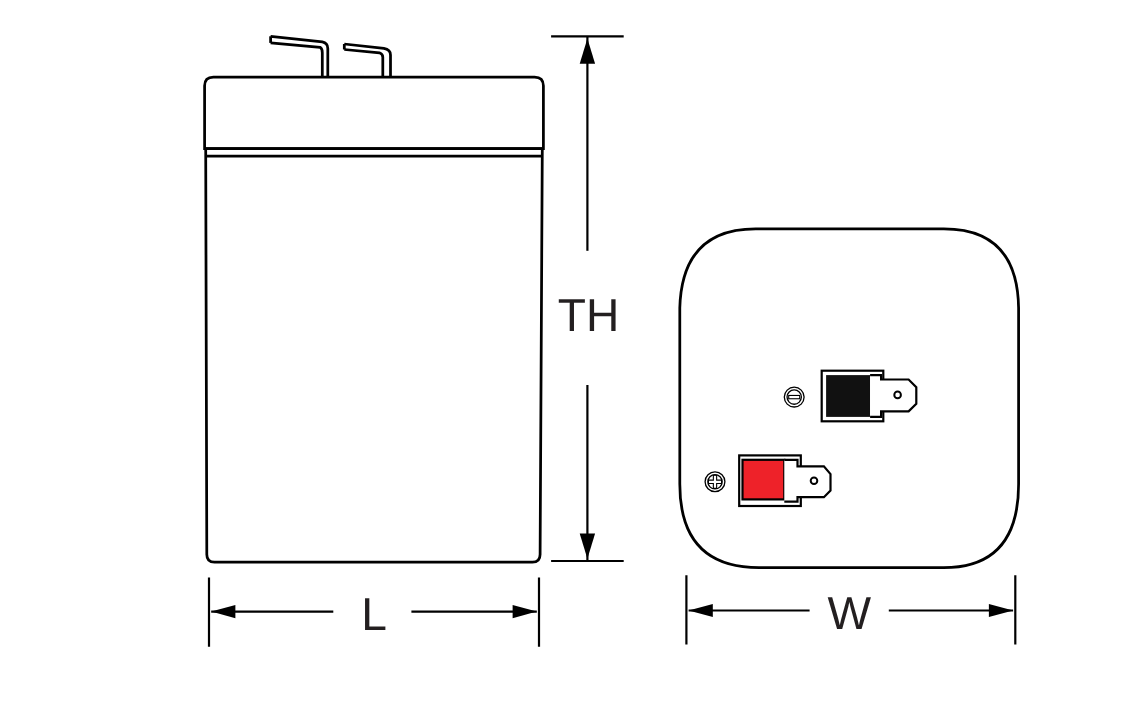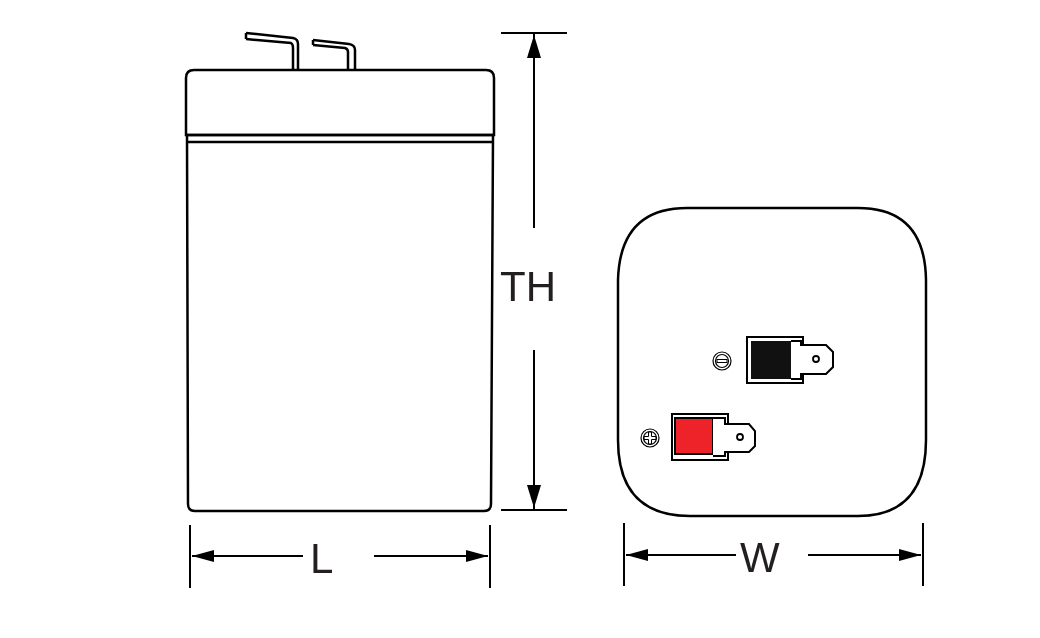--- a/index.html
+++ b/index.html
@@ -1,20 +1,20 @@
 <!DOCTYPE html>
 <html><head>
   <meta charset="utf-8">
   <style>
     html, body { margin: 0; padding: 0; background: #ffffff; }
     body { width: 1040px; height: 638px; position: relative; overflow: hidden;
            font-family: "Liberation Sans", sans-serif; }
     svg { position: absolute; left: 0; top: 0; }
     .dim-label { position: absolute; font-family: "Liberation Sans", sans-serif;
-                 font-size: 42px; color: #231f20; line-height: 1; }
+                 font-size: 42px; color: #231f20; line-height: 1; text-align: center; }
   </style>
 </head>
 <body>
 
 <svg width="1040" height="638" viewBox="0 0 1040 638" xmlns="http://www.w3.org/2000/svg">
 
   <g fill="none" stroke="#000" stroke-width="2.5">
 
     <g>
       <path d="M246 33 L293 38 Q298 39 298 44 L298 70"></path>

